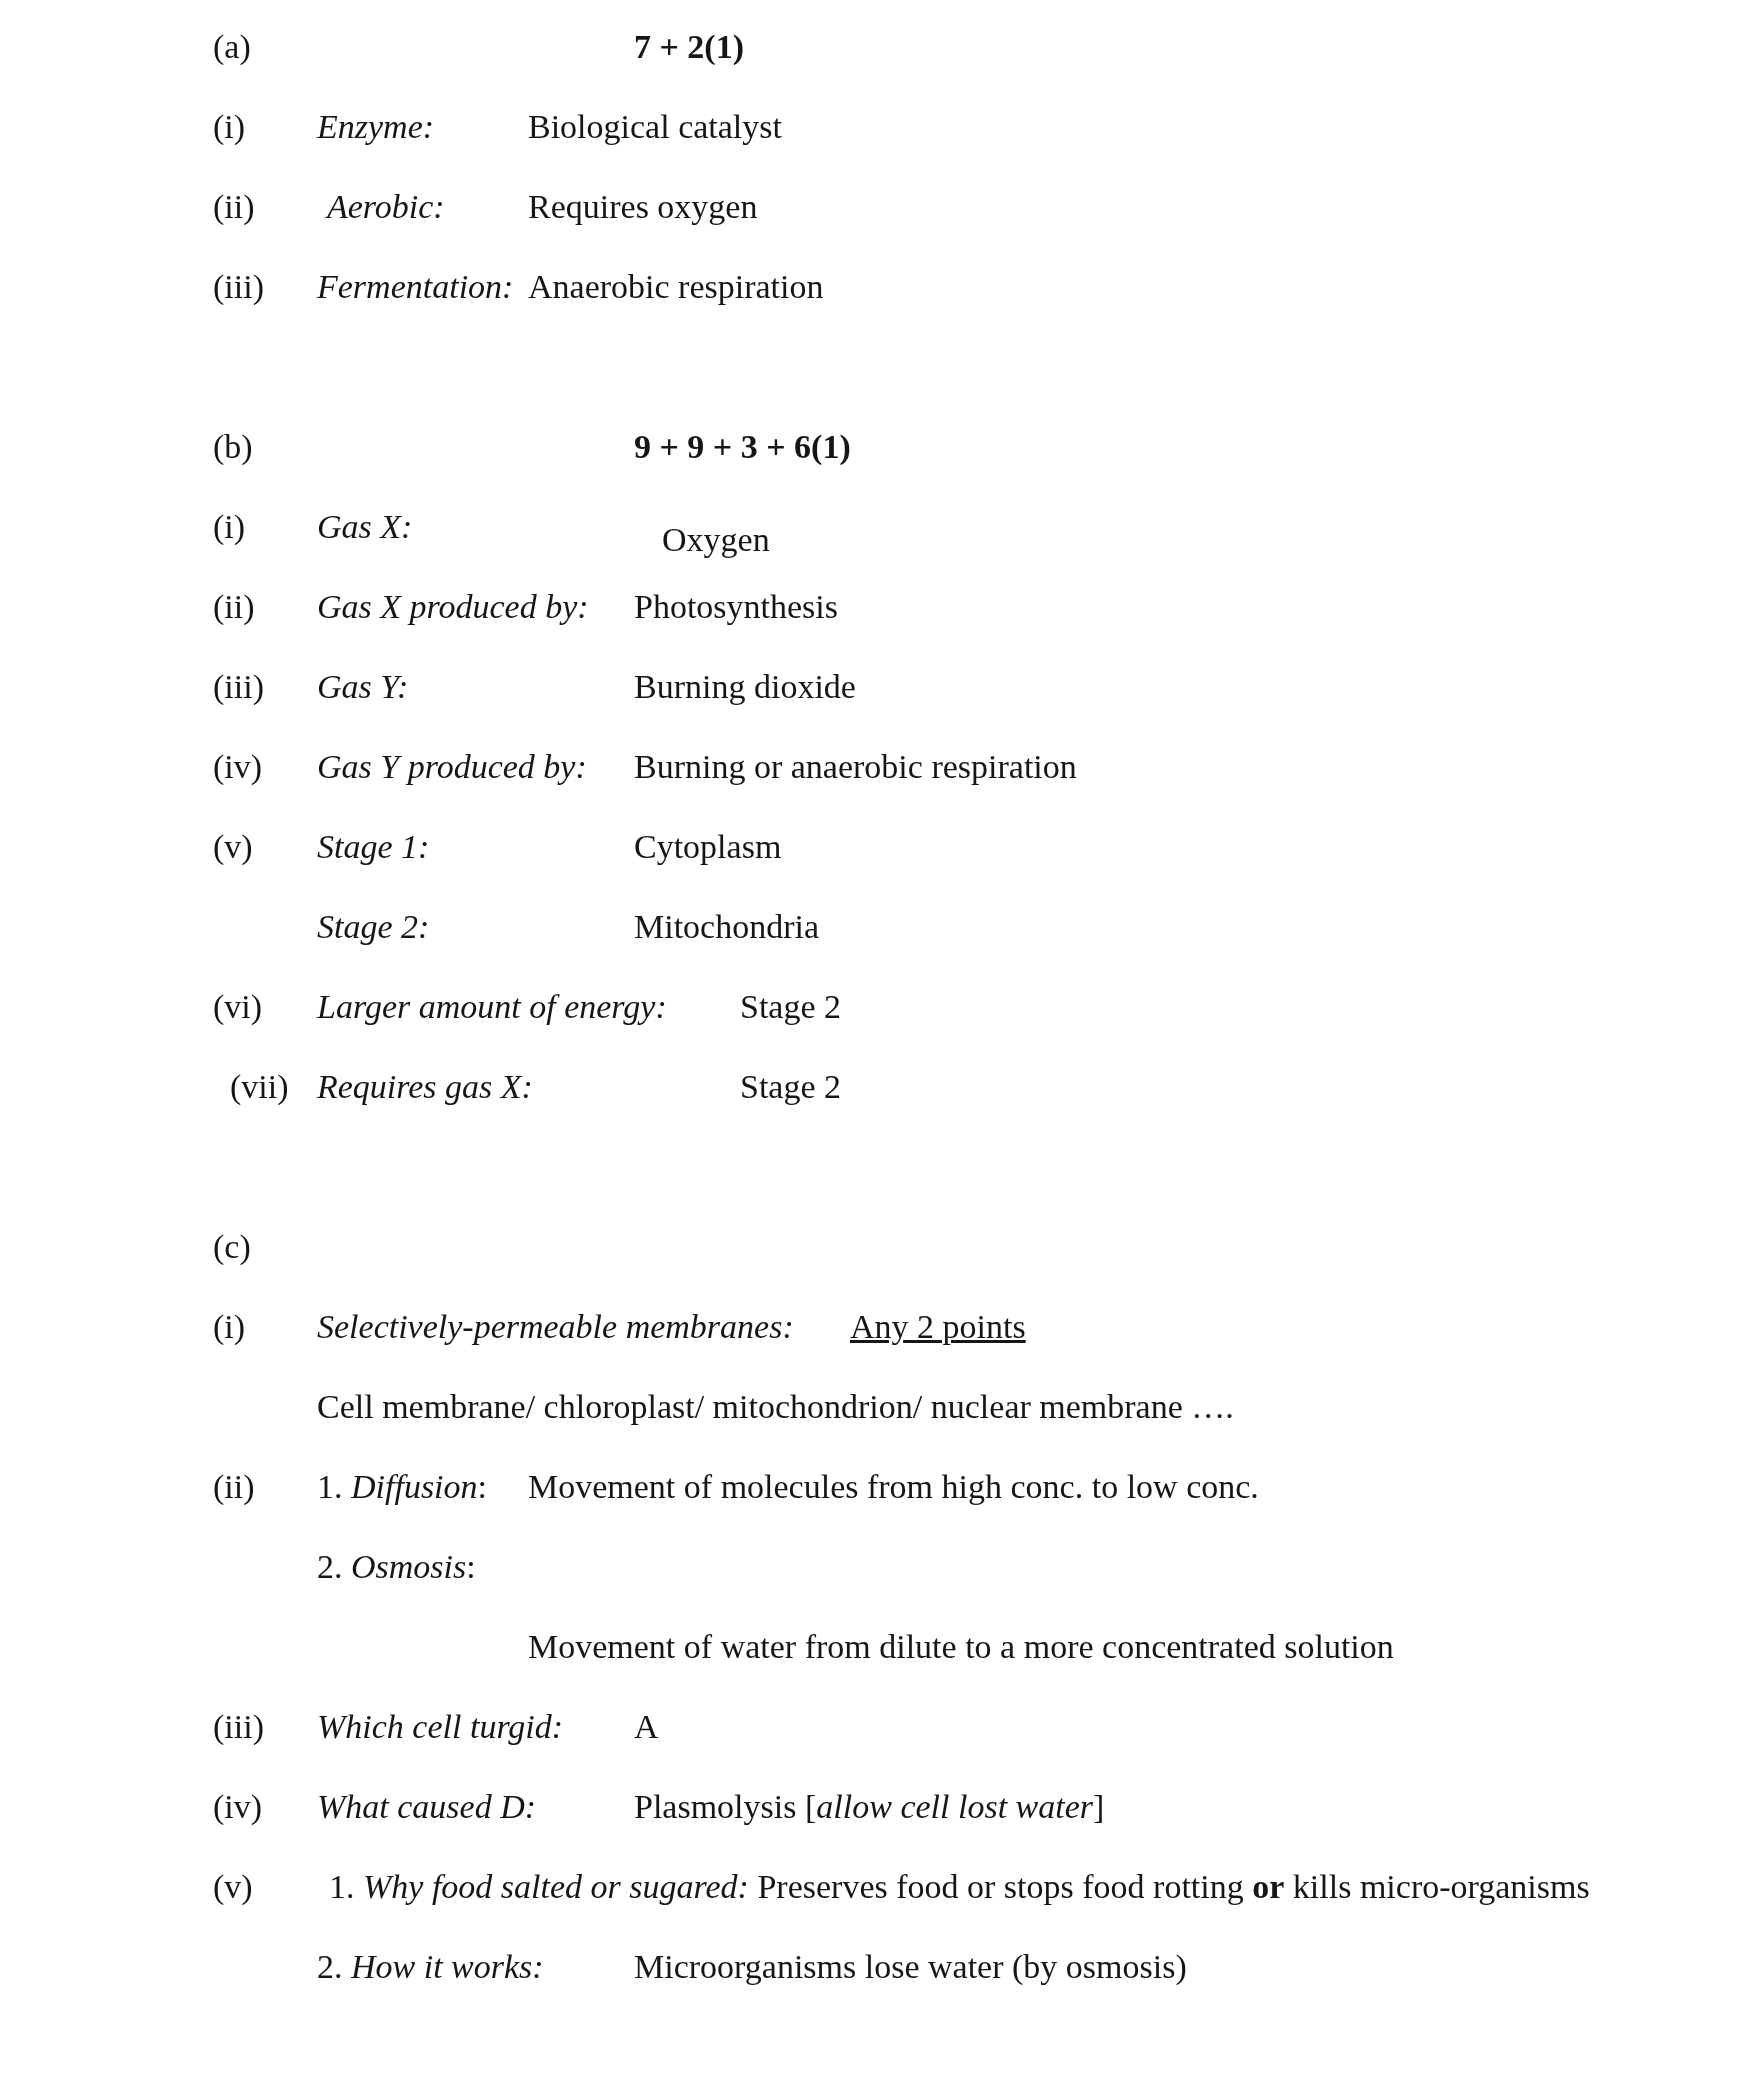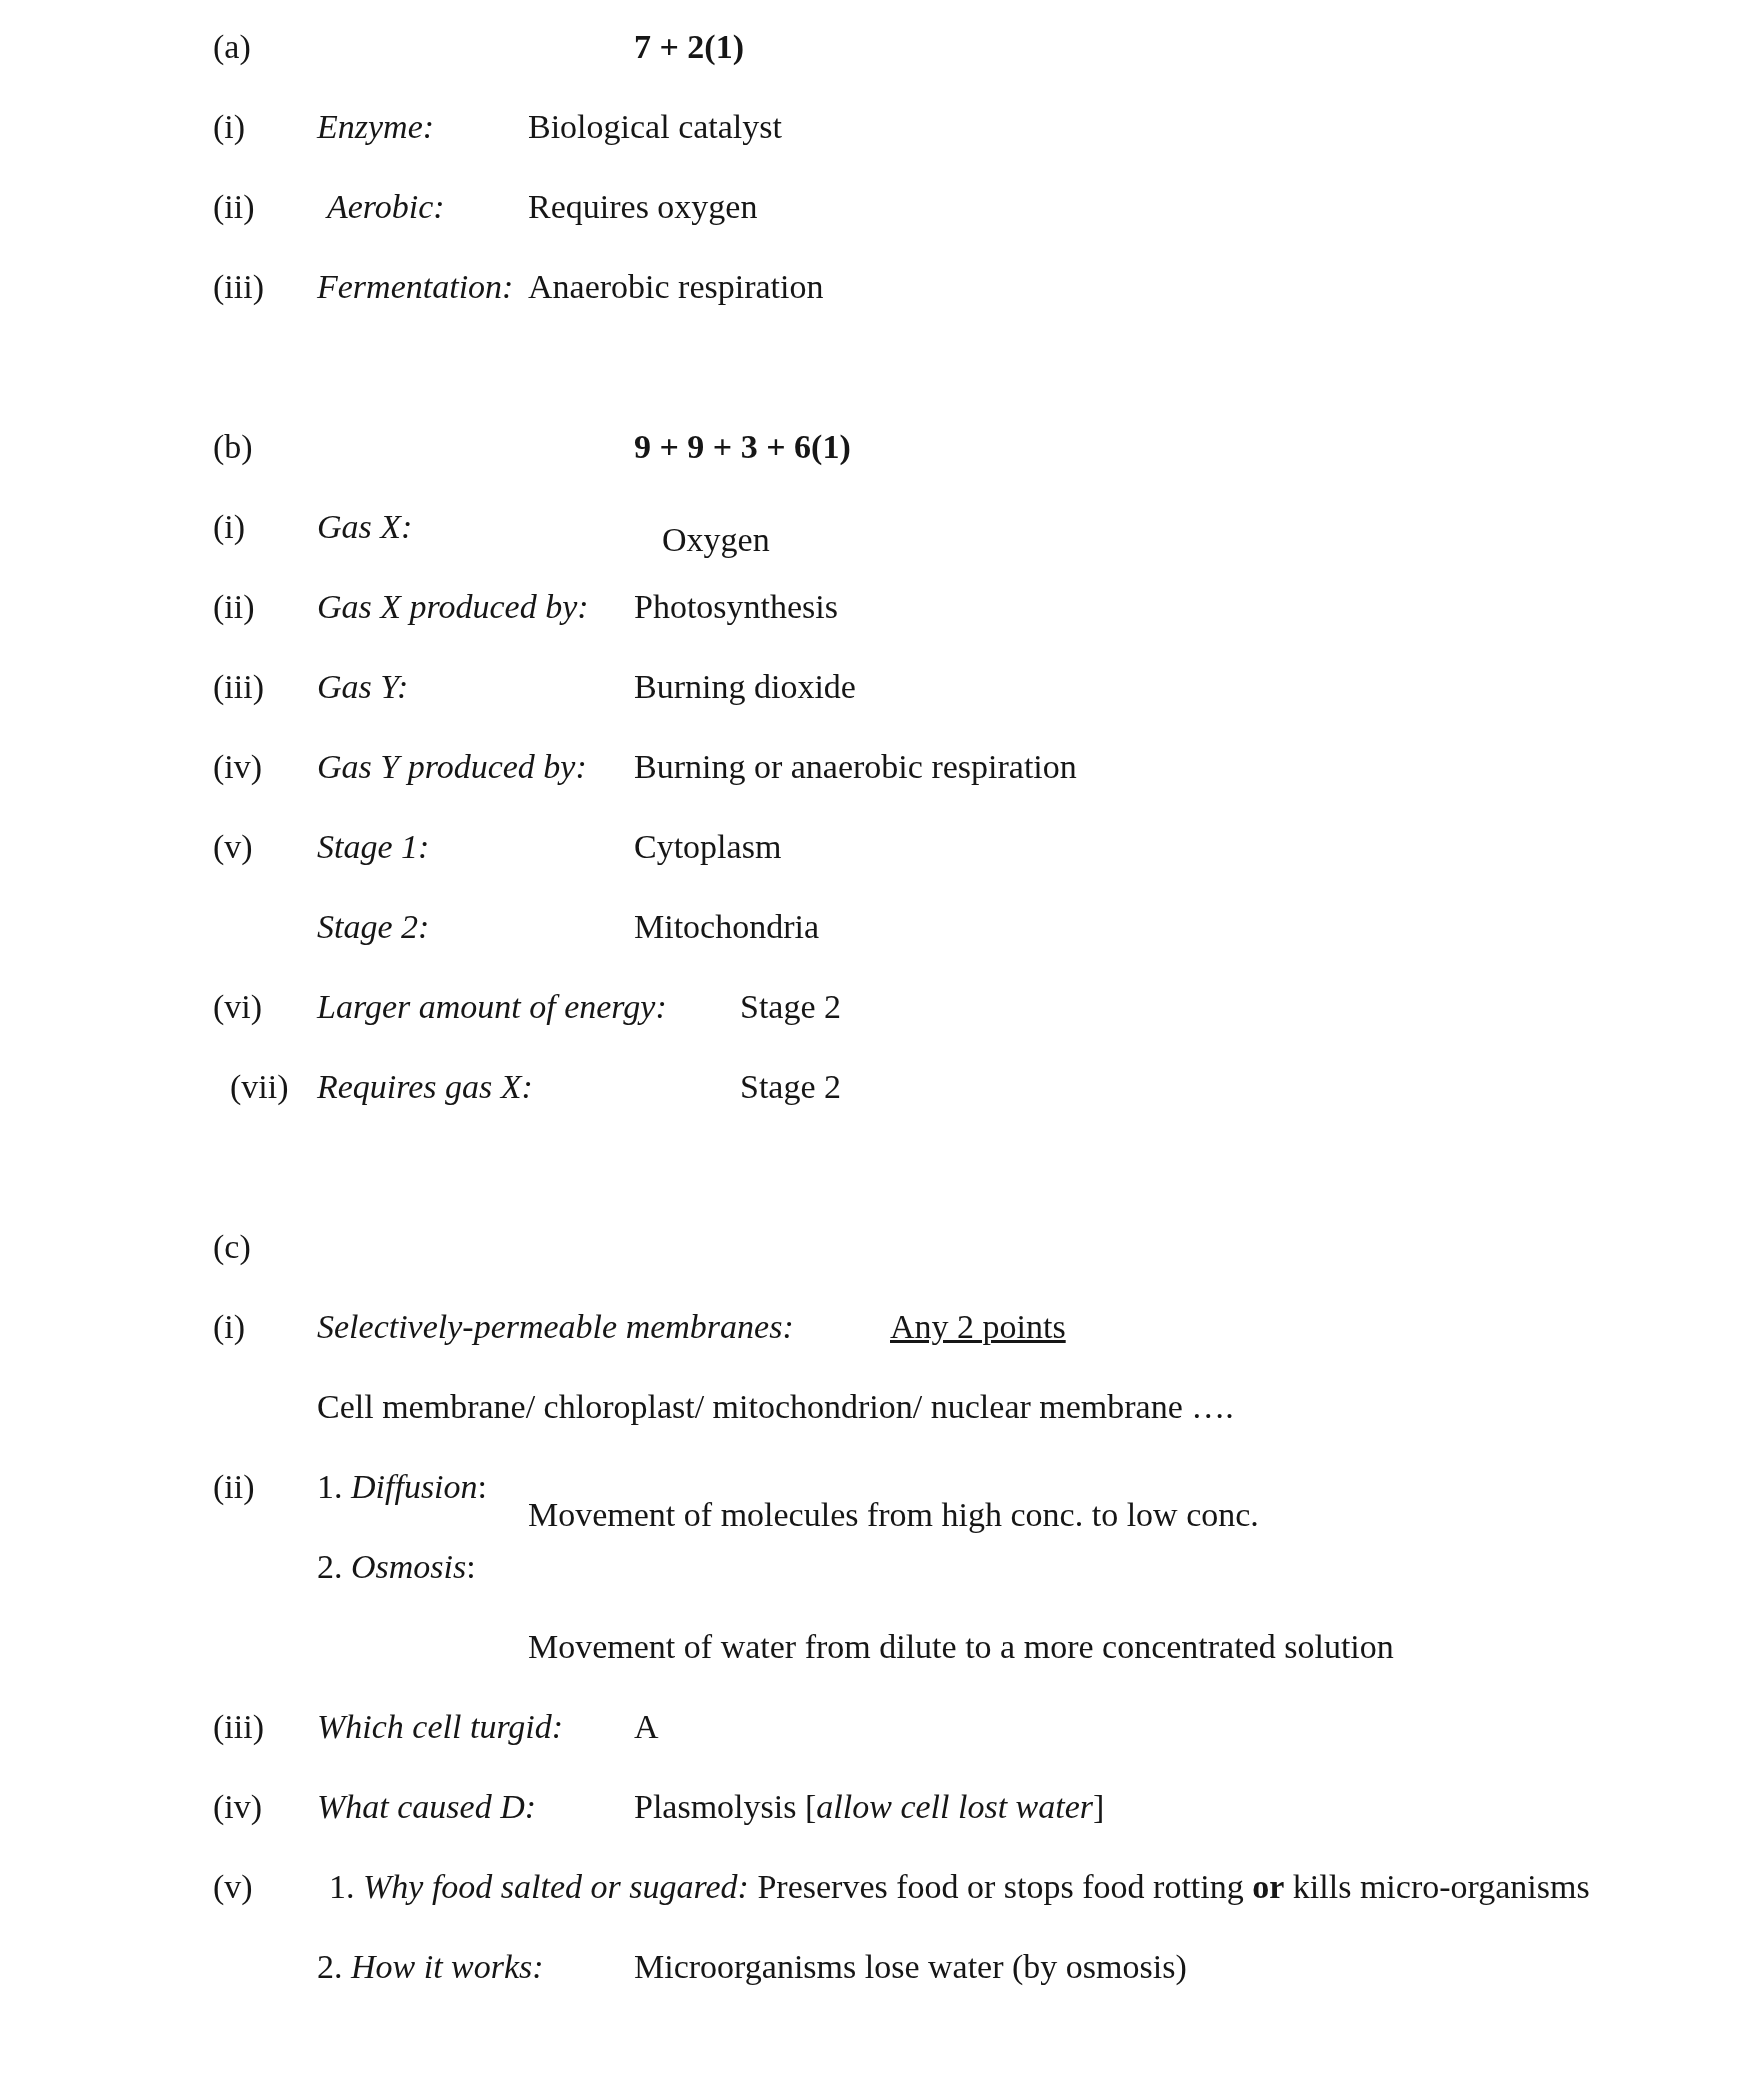--- a/index.html
+++ b/index.html
@@ -31,21 +31,21 @@
     height: 80px;
   }
   .cell {
     position: absolute;
     top: 0;
     white-space: pre;
     line-height: 40px;
   }
   .seg-i { font-style: italic; }
   .seg-b { font-weight: bold; }
-  .seg-u { text-decoration: underline; margin-left: 40px; }
+  .seg-u { text-decoration: underline; }
 </style>
 </head>
 <body>
 
 <div class="page" style="background: rgb(255, 255, 255); color: rgb(22, 22, 22);">
     <div class="line">
       <span class="cell" style="left: 213px;"><span>(a)</span></span>
       <span class="cell" style="left: 634px;"><span class="seg-b">7 + 2(1)</span></span>
     </div>
     <div class="line">
@@ -115,21 +115,21 @@
       <span class="cell" style="left: 213px;"><span>(i)</span></span>
       <span class="cell" style="left: 317px;"><span class="seg-i">Selectively-permeable membranes:</span></span>
       <span class="cell" style="left: 850px;"><span class="seg-u">Any 2 points</span></span>
     </div>
     <div class="line">
       <span class="cell" style="left: 317px;"><span>Cell membrane/ chloroplast/ mitochondrion/ nuclear membrane ….</span></span>
     </div>
     <div class="line">
       <span class="cell" style="left: 213px;"><span>(ii)</span></span>
       <span class="cell" style="left: 317px;"><span>1. </span><span class="seg-i">Diffusion</span><span>:</span></span>
-      <span class="cell" style="left: 528px; margin-top: 28px;"><span>Movement of molecules from high conc. to low conc.</span></span>
+      <span class="cell" style="left: 528px;"><span>Movement of molecules from high conc. to low conc.</span></span>
     </div>
     <div class="line">
       <span class="cell" style="left: 317px; font-family: Liberation Serif, serif;"><span>2. </span><span class="seg-i">Osmosis</span><span>:</span></span>
     </div>
     <div class="line">
       <span class="cell" style="left: 528px;"><span>Movement of water from dilute to a more concentrated solution</span></span>
     </div>
     <div class="line">
       <span class="cell" style="left: 213px;"><span>(iii)</span></span>
       <span class="cell" style="left: 317px;"><span class="seg-i">Which cell turgid:</span></span>

